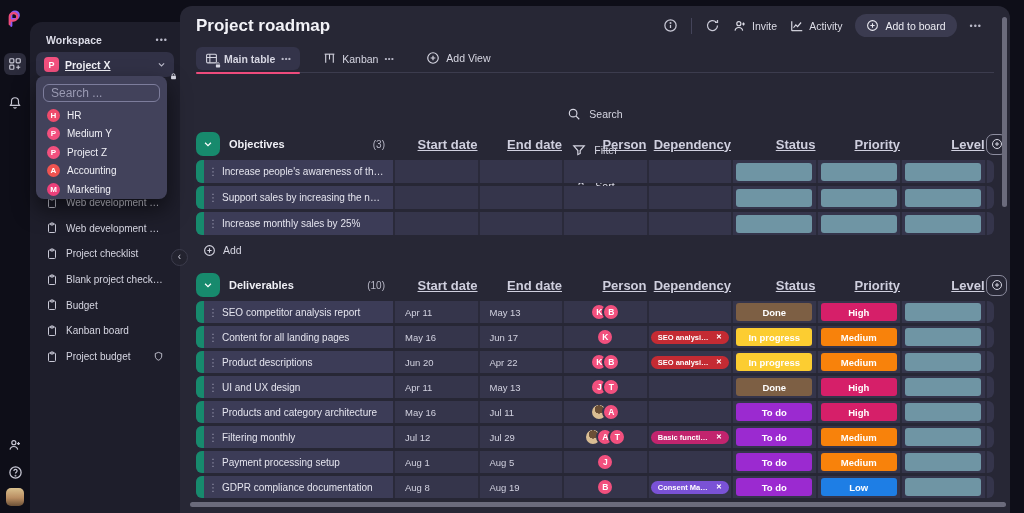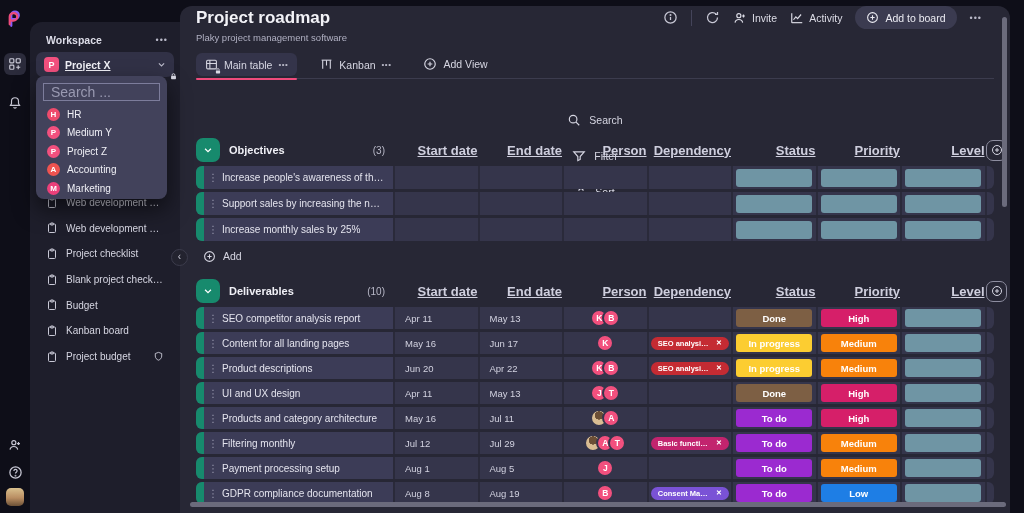--- a/index.html
+++ b/index.html
@@ -38,52 +38,52 @@
   .p-item { display:flex; align-items:center; gap:8px; height:25.7px; padding:0 8px;
             border-radius:6px; cursor:pointer; color:#d6d6e2; }
   .p-item .lbl { font-size:10px; white-space:nowrap; overflow:hidden; text-overflow:ellipsis; flex:1; }
   .p-item svg { flex:0 0 auto; }
 
   
   .dropdown { position:absolute; left:6px; top:54px; width:131px; height:123px;
               background:#42425b; border-radius:8px; z-index:30;
               box-shadow:0 10px 22px rgba(0,0,0,.55); padding:7px; }
   .dd-search { width:100%; height:18px; background:transparent; border:1px solid #7d7d9c;
-               border-radius:0; color:#e9e9f0; font-size:14px; padding:0 7px; outline:none;
+               border-radius:6px; color:#e9e9f0; font-size:12px; padding:0 7px; outline:none;
                font-family:"Liberation Sans", sans-serif; }
   .dd-search::placeholder { color:#9a9ab2; }
   .dd-item { display:flex; align-items:center; gap:7px; height:18.5px; padding:0 4px;
              border-radius:4px; cursor:pointer; }
   .dd-item:first-of-type { margin-top:4px; }
   .dd-avatar { width:13px; height:13px; border-radius:50%; color:#fff; font-size:8px;
                font-weight:bold; display:flex; align-items:center; justify-content:center; }
   .dd-label { font-size:10px; color:#f0f0f6; }
 
   .collapse-btn { position:absolute; left:171px; top:249px; width:17px; height:17px;
                   border-radius:50%; background:#23232f; border:1px solid #3c3c4c; z-index:20;
                   color:#c9c9d6; font-size:10px; line-height:14px; text-align:center; cursor:pointer; }
 
   
   .main { position:absolute; left:180px; top:6px; width:830px; height:507px;
           background:#272735; border-radius:12px 12px 0 0; padding:0 16px; }
-  .title-row { display:flex; align-items:center; justify-content:space-between; padding-top:0; }
+  .title-row { display:flex; align-items:center; justify-content:space-between; padding-top:8px; }
   .page-title { font-size:17px; font-weight:bold; color:#f2f2f7; }
   .hdr-actions { display:flex; align-items:center; gap:13px; color:#c9c9d6; margin-right:12px; }
   .hdr-sep { width:1px; height:16px; background:#44445a; }
   .hdr-link { display:flex; align-items:center; gap:5px; font-size:10.5px; color:#dcdce6; cursor:pointer; }
   .add-board-btn { display:flex; align-items:center; gap:6px; background:#3b3b50; border:none;
                    color:#ebebf2; font-size:10.5px; padding:5px 11px; border-radius:14px; cursor:pointer;
                    font-family:"Liberation Sans", sans-serif; }
   .subtitle { font-size:9.5px; color:#b0b0c2; margin-top:3px; }
 
   .tabbar { display:flex; align-items:flex-end; gap:14px; margin-top:8px; height:28px;
             border-bottom:1px solid #3c3c4e; }
   .tab { position:relative; display:flex; align-items:center; gap:6px; font-size:10.5px;
          color:#d6d6e2; padding:5px 9px; border-radius:6px; cursor:pointer; margin-bottom:2px; }
-  .tab.active { background:#34344a; font-weight:normal; }
+  .tab.active { background:#34344a; font-weight:bold; }
   .tab.active::after { content:""; position:absolute; left:0; right:0; bottom:-4px; height:2px;
                        background:#ee4b7c; border-radius:2px; }
   .tab .tiny-dots { font-size:8px; color:#b9b9c8; letter-spacing:.5px; }
   .tab-icon { position:relative; display:inline-flex; }
 
   .toolbar { display:flex; align-items:center; gap:22px; margin-top:12px; height:24px;flex-direction:column; }
   .new-item-btn { display:flex; align-items:stretch; background:#ee4b7c; border-radius:6px;
                   overflow:hidden; cursor:pointer; height:24px; }
   .new-item-main { display:flex; align-items:center; padding:0 12px; font-size:10.5px;
                    font-weight:bold; color:#fff; }
@@ -364,21 +364,20 @@
         <button class="add-board-btn">
           <svg width="13" height="13" viewBox="0 0 24 24" fill="none" stroke="currentColor" stroke-width="2">
               <circle cx="12" cy="12" r="9"></circle>
               <path d="M12 8v8M8 12h8"></path>
             </svg>
           <span>Add to board</span>
         </button>
         <span class="dots">•••</span>
       </div>
     </div>
-    <div class="subtitle">Plaky project management software</div>
 
     <div class="tabbar">
       <div class="tab active">
         <span class="tab-icon">
           <svg width="13" height="13" viewBox="0 0 24 24" fill="none" stroke="currentColor" stroke-width="2">
             <rect x="3" y="4" width="18" height="16" rx="2"></rect>
               <path d="M9 4v16M3 10h18"></path>
             </svg>
           <span class="mini-lock">
             <svg width="6" height="6" viewBox="0 0 10 10">

